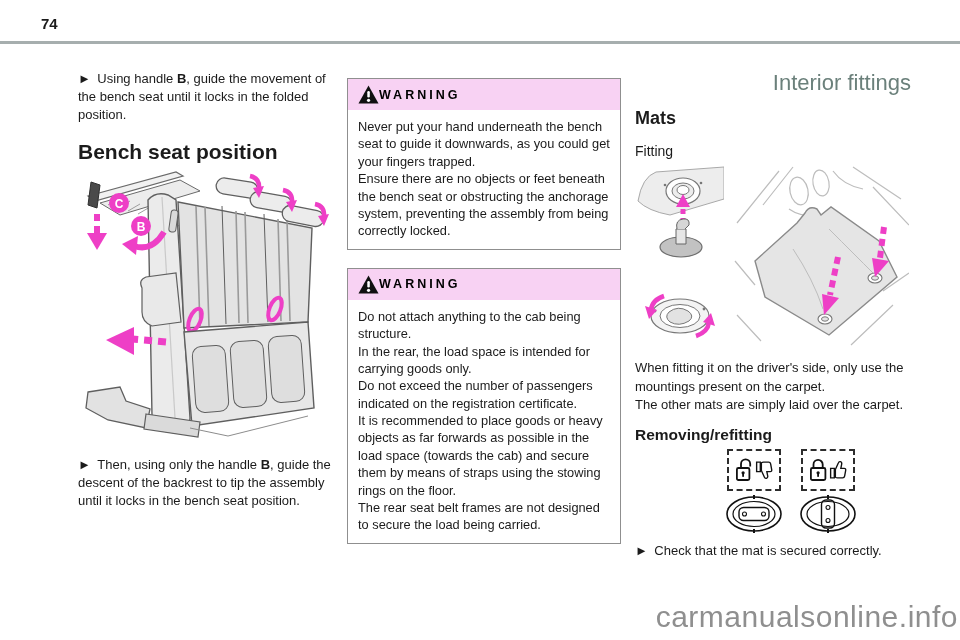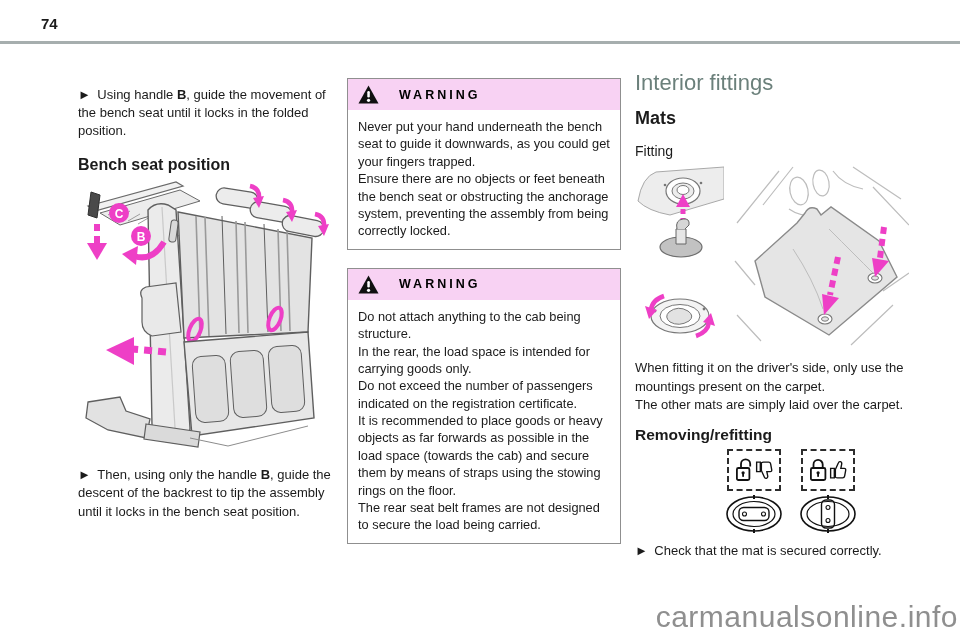--- a/index.html
+++ b/index.html
@@ -11,33 +11,33 @@
   }
   html,body{margin:0;padding:0;}
   .page{
     position:relative;width:960px;height:640px;background:#ffffff;overflow:hidden;
     font-family:"Liberation Sans","DejaVu Sans",sans-serif;color:#1b1b1b;
   }
   
   .page-number{position:absolute;left:41px;top:15px;font-size:15px;font-weight:bold;}
   .top-rule{position:absolute;left:0;top:41px;width:960px;height:3px;background:var(--rule-color);}
   
-  .col-left{position:absolute;left:78px;top:86px;width:256px;}
+  .col-left{position:absolute;left:78px;top:70px;width:256px;}
   .col-mid{position:absolute;left:347px;top:78px;width:274px;}
   .col-right{position:absolute;left:635px;top:71px;width:276px;}
   p{margin:0;font-size:13px;line-height:1.4;}
-  .h-main{font-size:16px;font-weight:bold;margin:15px 0 7px 0;line-height:1.1;}
-  .h-section{font-size:22px;font-weight:400;color:var(--section-heading-color);margin:0 0 14px 0;line-height:1.1;}
+  .h-main{font-size:21px;font-weight:bold;margin:15px 0 7px 0;line-height:1.1;}
+  .h-section{font-size:22px;font-weight:400;color:var(--section-heading-color);margin:0 0 14px 0;line-height:1.1;text-align:right;}
   .h-sub{font-size:18px;font-weight:bold;margin:0 0 15px 0;line-height:1.1;}
   .h-small{font-size:14px;font-weight:normal;margin:0 0 6px 0;line-height:1.1;}
   .h-small2{font-size:15.5px;font-weight:bold;margin:12px 0 5px 0;line-height:1.1;}
   .step{margin-top:1px;}
   
   .warnbox{border:1px solid #8f8f8f;background:#fff;margin-bottom:18px;}
-  .warnhead{background:var(--warning-header-bg);display:flex;align-items:center;gap:20px;padding:6px 10px;}
+  .warnhead{background:var(--warning-header-bg);display:flex;align-items:center;gap:0;padding:6px 10px;}
   .warntitle{font-weight:bold;font-size:12.5px;letter-spacing:3px;color:#000;}
   .warnbody{padding:8px 10px 9px 10px;}
   .warnbody p{font-size:12.8px;line-height:1.36;}
   
   .fig-bench{margin:4px 0 8px 0;}
   .fit-figs{display:flex;gap:8px;margin:2px 0 8px 0;height:186px;}
   .fit-left{width:90px;display:flex;flex-direction:column;align-items:center;}
   .fit-left .spacer{height:24px;}
   
   .lock-row{display:flex;gap:16px;margin:6px 0 8px 90px;}

